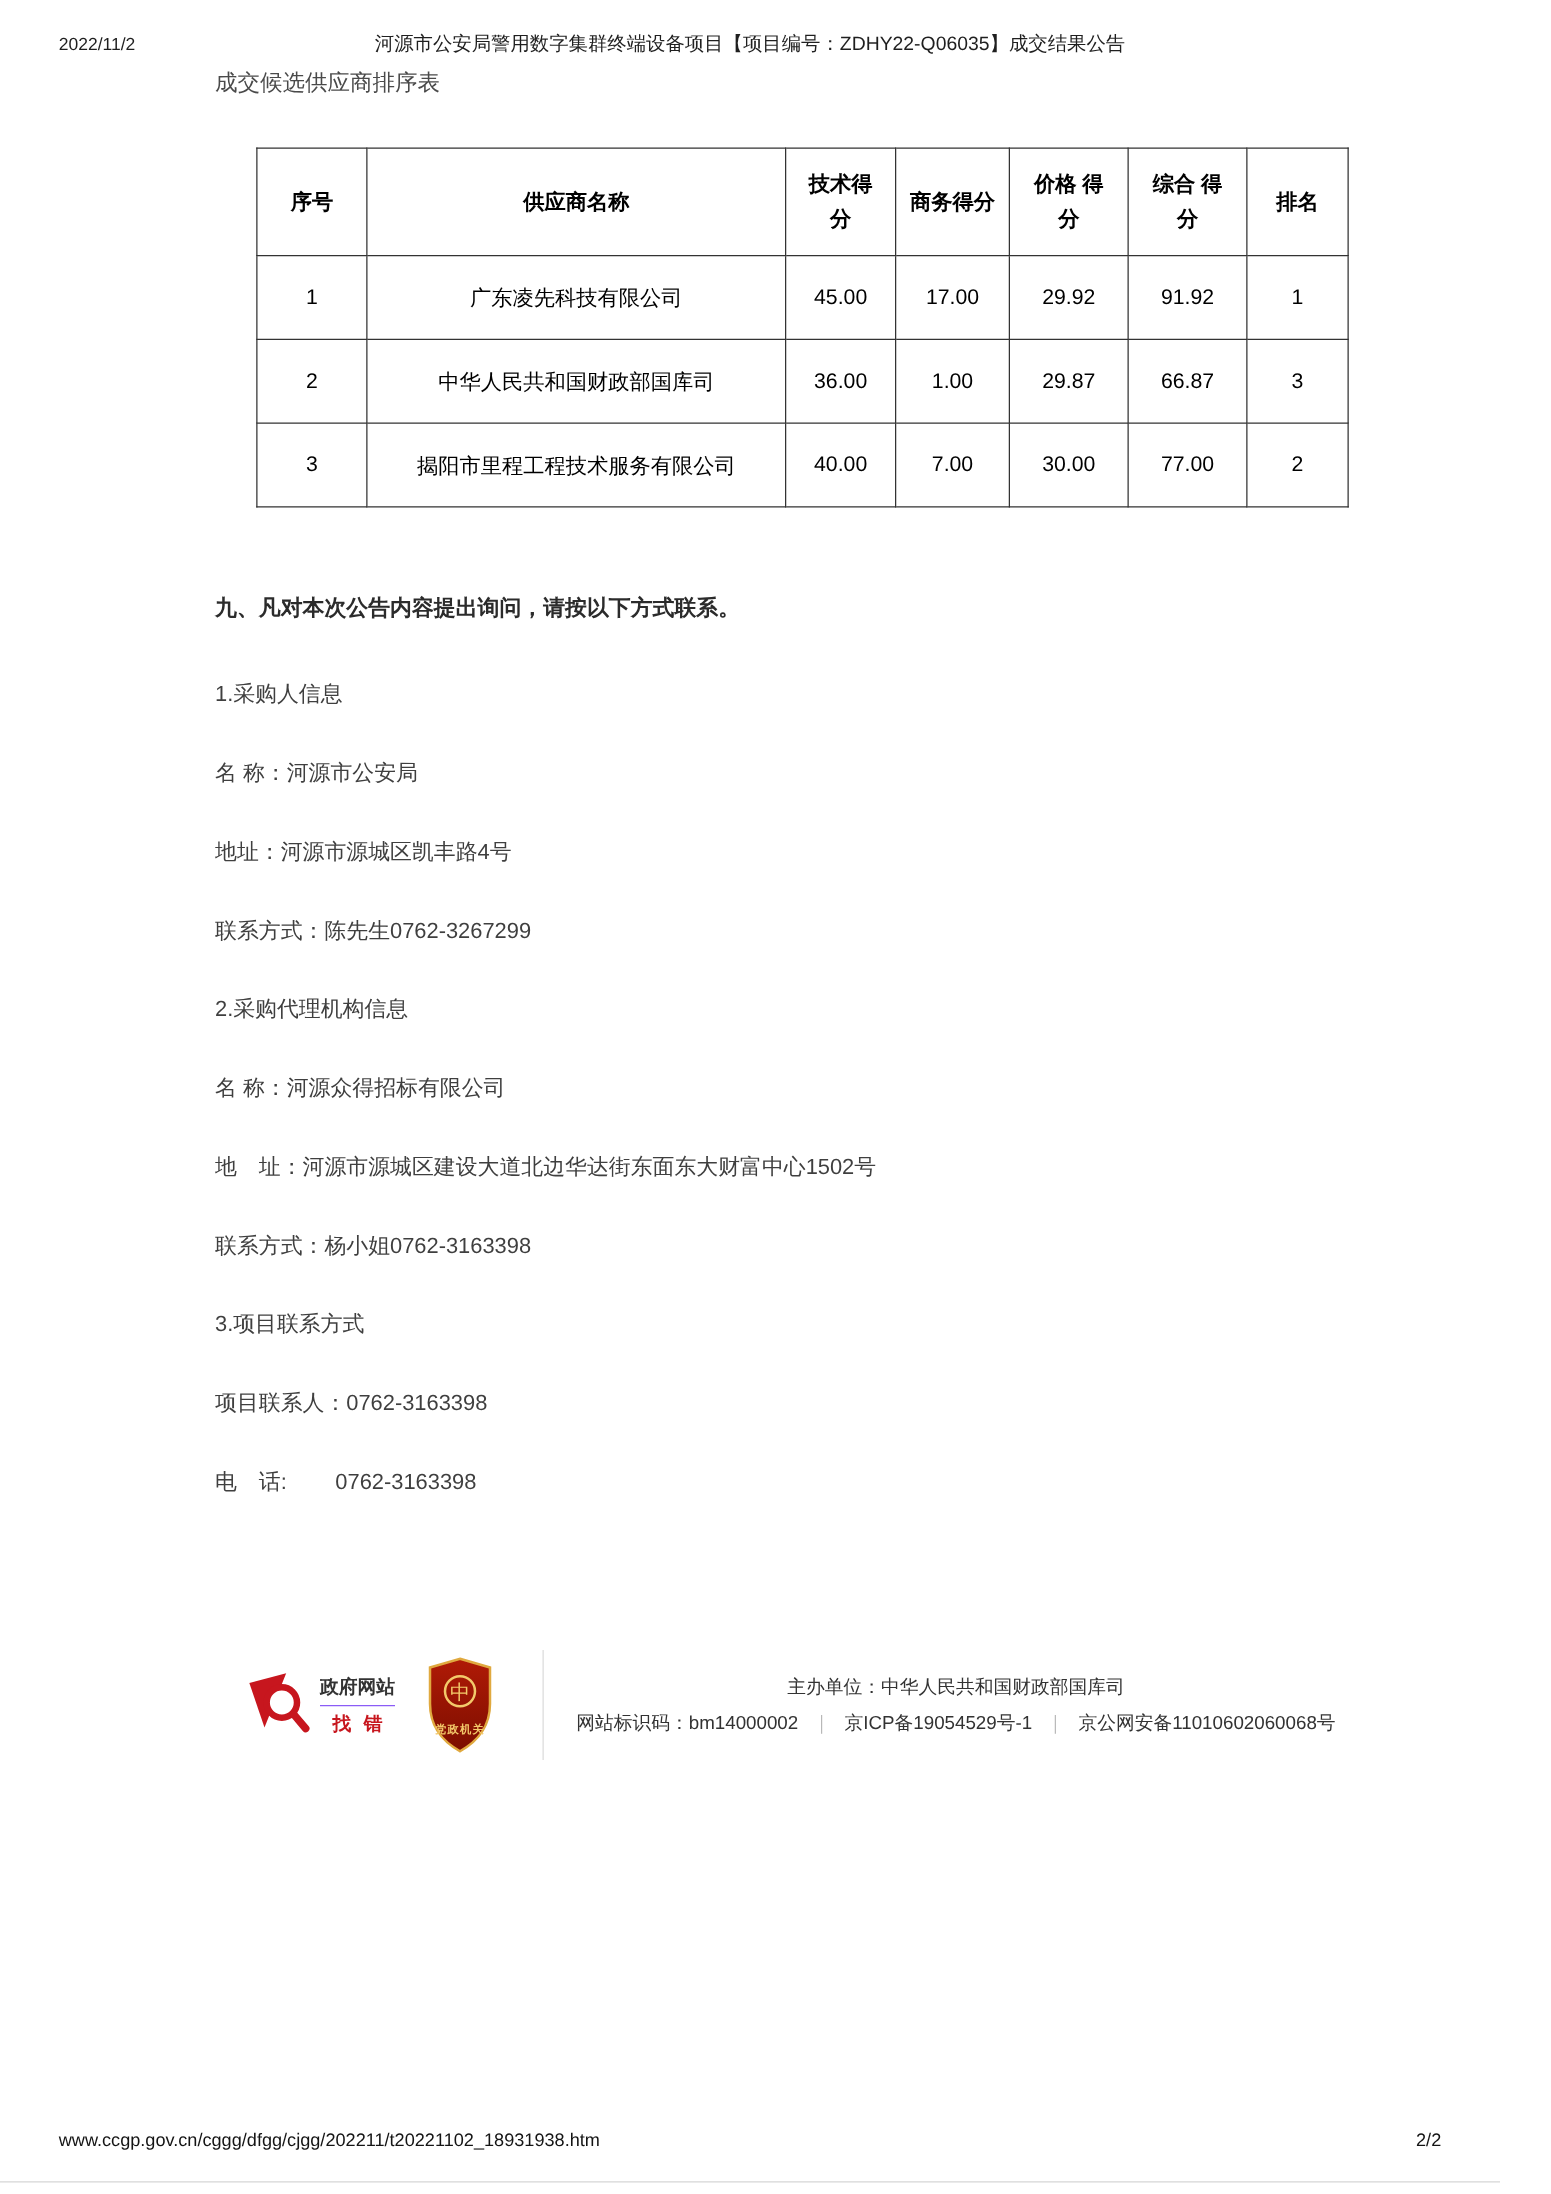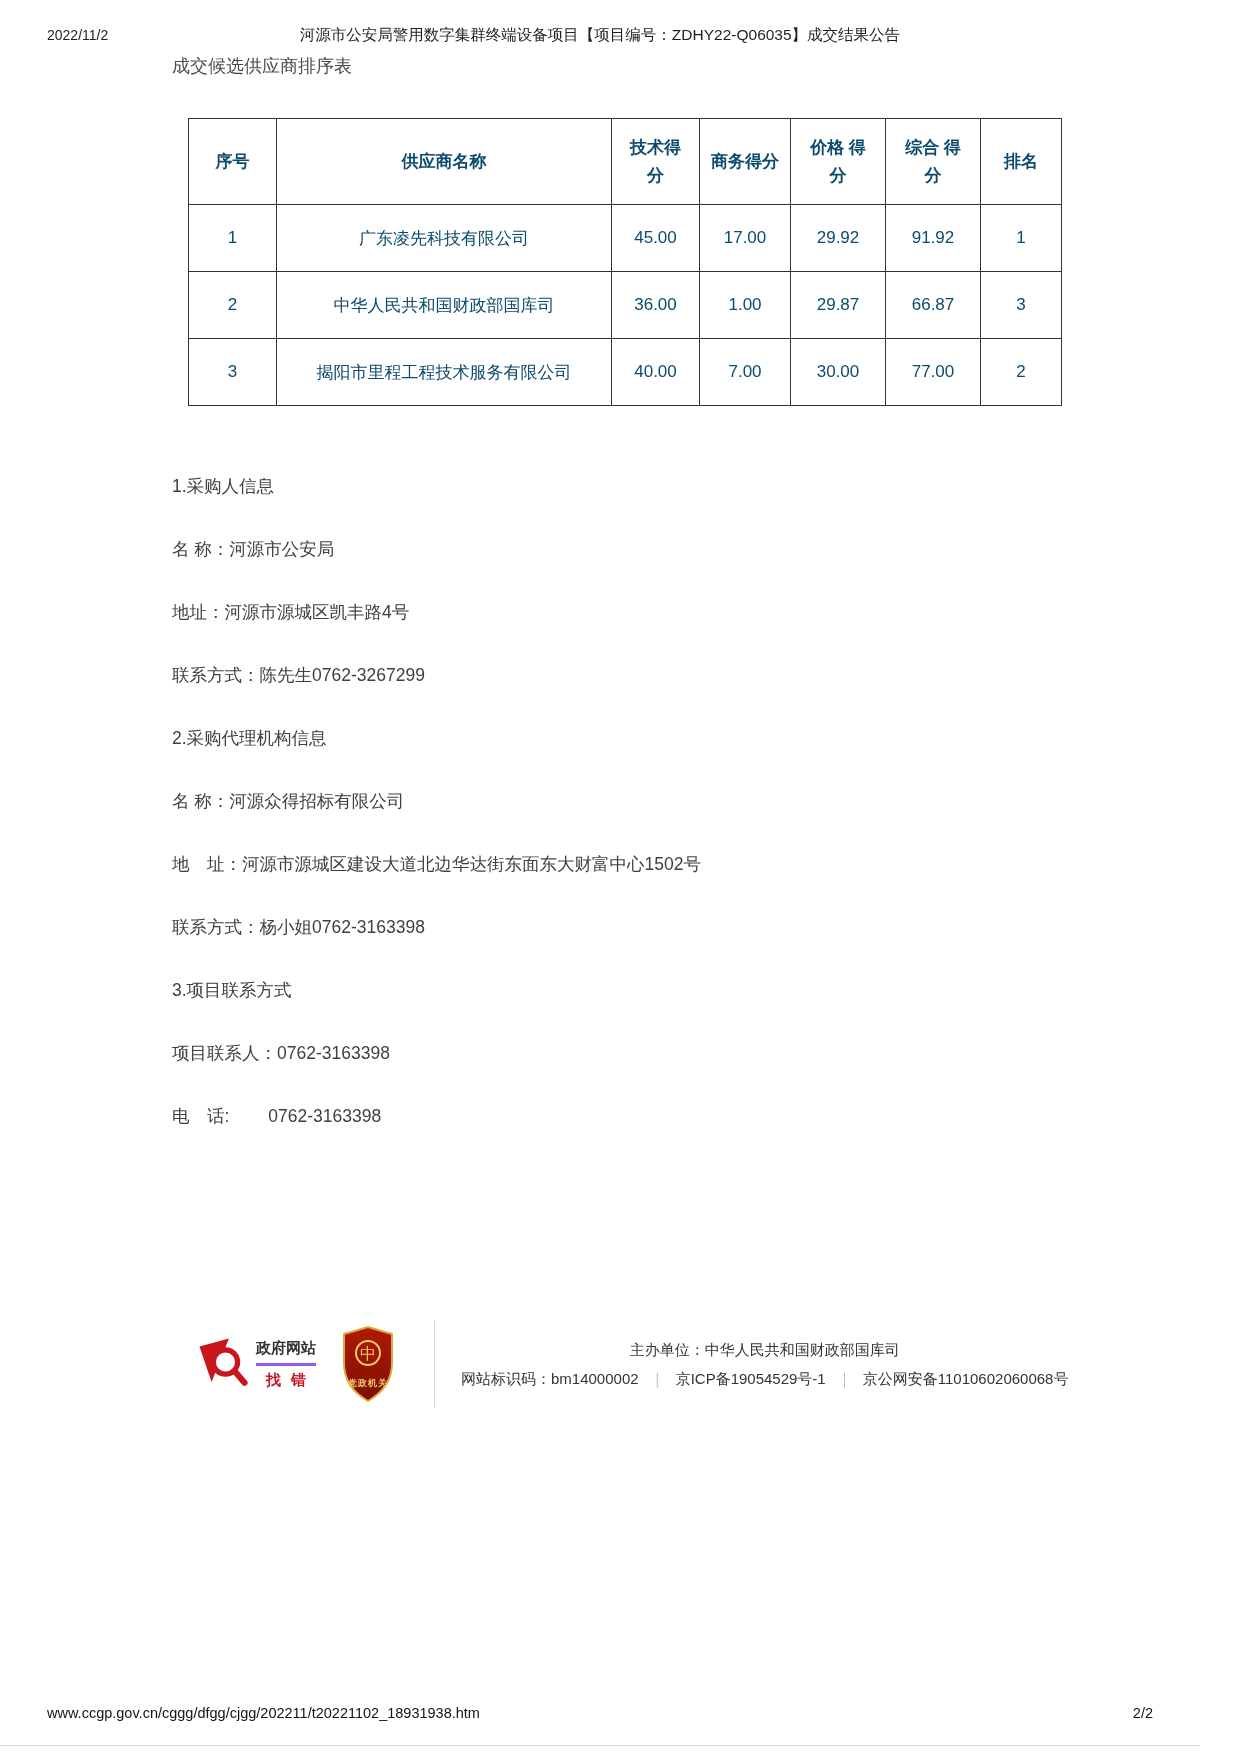--- a/index.html
+++ b/index.html
@@ -14,37 +14,37 @@
     position:absolute; left:140px; right:140px; top:25px; text-align:center;
     font-size:15.5px; font-weight:400; color:#1f1f1f;
   }
   
   .caption {
     position:absolute; left:172px; top:54px;
     font-family:"Liberation Serif", serif; font-size:18px; color:#4a4a4a;
   }
   
   .rank-table {
-    position:absolute; left:188px; top:118px; width:873px;
-    border-collapse:collapse; table-layout:fixed; font-size:17px; color:#0c4a6e;
+    position:absolute; left:205px; top:118px; width:873px;
+    border-collapse:collapse; table-layout:fixed; font-size:17px; color:#000000;
   }
   .rank-table th, .rank-table td {
     border:1.5px solid #333; text-align:center; vertical-align:middle; padding:2px;
   }
   .rank-table thead th { height:86px; font-weight:700; white-space:pre-line; line-height:1.6; }
   .rank-table tbody td { height:67px; font-weight:400; }
   
   .contact { position:absolute; left:172px; top:474px; width:940px; }
   .contact-heading { font-size:17.5px; font-weight:700; color:#2b2b2b; line-height:24px; margin:0 0 45px 0; }
   .para { font-size:17.5px; color:#3f3f3f; line-height:24px; margin:0 0 39px 0; white-space:pre-wrap; }
   
   .site-footer { position:absolute; left:196px; top:1320px; display:flex; align-items:center; }
   .badge-find-error { display:flex; align-items:center; cursor:pointer; }
   .fe-text { margin-left:8px; }
-  .fe-top { display:block; font-size:15px; color:#333; font-weight:600; padding-bottom:5px; border-bottom:3px solid #8b5cf6; }
+  .fe-top { display:block; font-size:15px; color:#333; font-weight:600; padding-bottom:5px; border-bottom:1px solid #8b5cf6; }
   .fe-bottom { display:block; font-size:15px; color:#c7161e; font-weight:700; margin-top:5px; text-align:center; letter-spacing:10px; text-indent:10px; }
   .badge-shield { position:relative; width:56px; height:78px; margin-left:24px; cursor:pointer; }
   .shield-label {
     position:absolute; left:0; right:0; bottom:13px; text-align:center;
     font-size:9px; color:#f3c96a; font-weight:700; letter-spacing:1px;
   }
   .v-divider { width:1px; height:88px; background:#dcdcdc; margin:0 26px 0 38px; }
   .f-text { font-size:15px; color:#333;text-align:center; }
   .f-line { line-height:29px; white-space:nowrap; }
   .sep { color:#b5b5b5; margin:0 7px; }
@@ -113,20 +113,21 @@
         <td>40.00</td>
         <td>7.00</td>
         <td>30.00</td>
         <td>77.00</td>
         <td>2</td>
       </tr>
     </tbody>
   </table>
 
   <div class="contact">
+    <p class="contact-heading">九、凡对本次公告内容提出询问，请按以下方式联系。</p>
     <p class="para">1.采购人信息</p>
     <p class="para">名 称：河源市公安局</p>
     <p class="para">地址：河源市源城区凯丰路4号</p>
     <p class="para">联系方式：陈先生0762-3267299</p>
     <p class="para">2.采购代理机构信息</p>
     <p class="para">名 称：河源众得招标有限公司</p>
     <p class="para">地　址：河源市源城区建设大道北边华达街东面东大财富中心1502号</p>
     <p class="para">联系方式：杨小姐0762-3163398</p>
     <p class="para">3.项目联系方式</p>
     <p class="para">项目联系人：0762-3163398</p>

